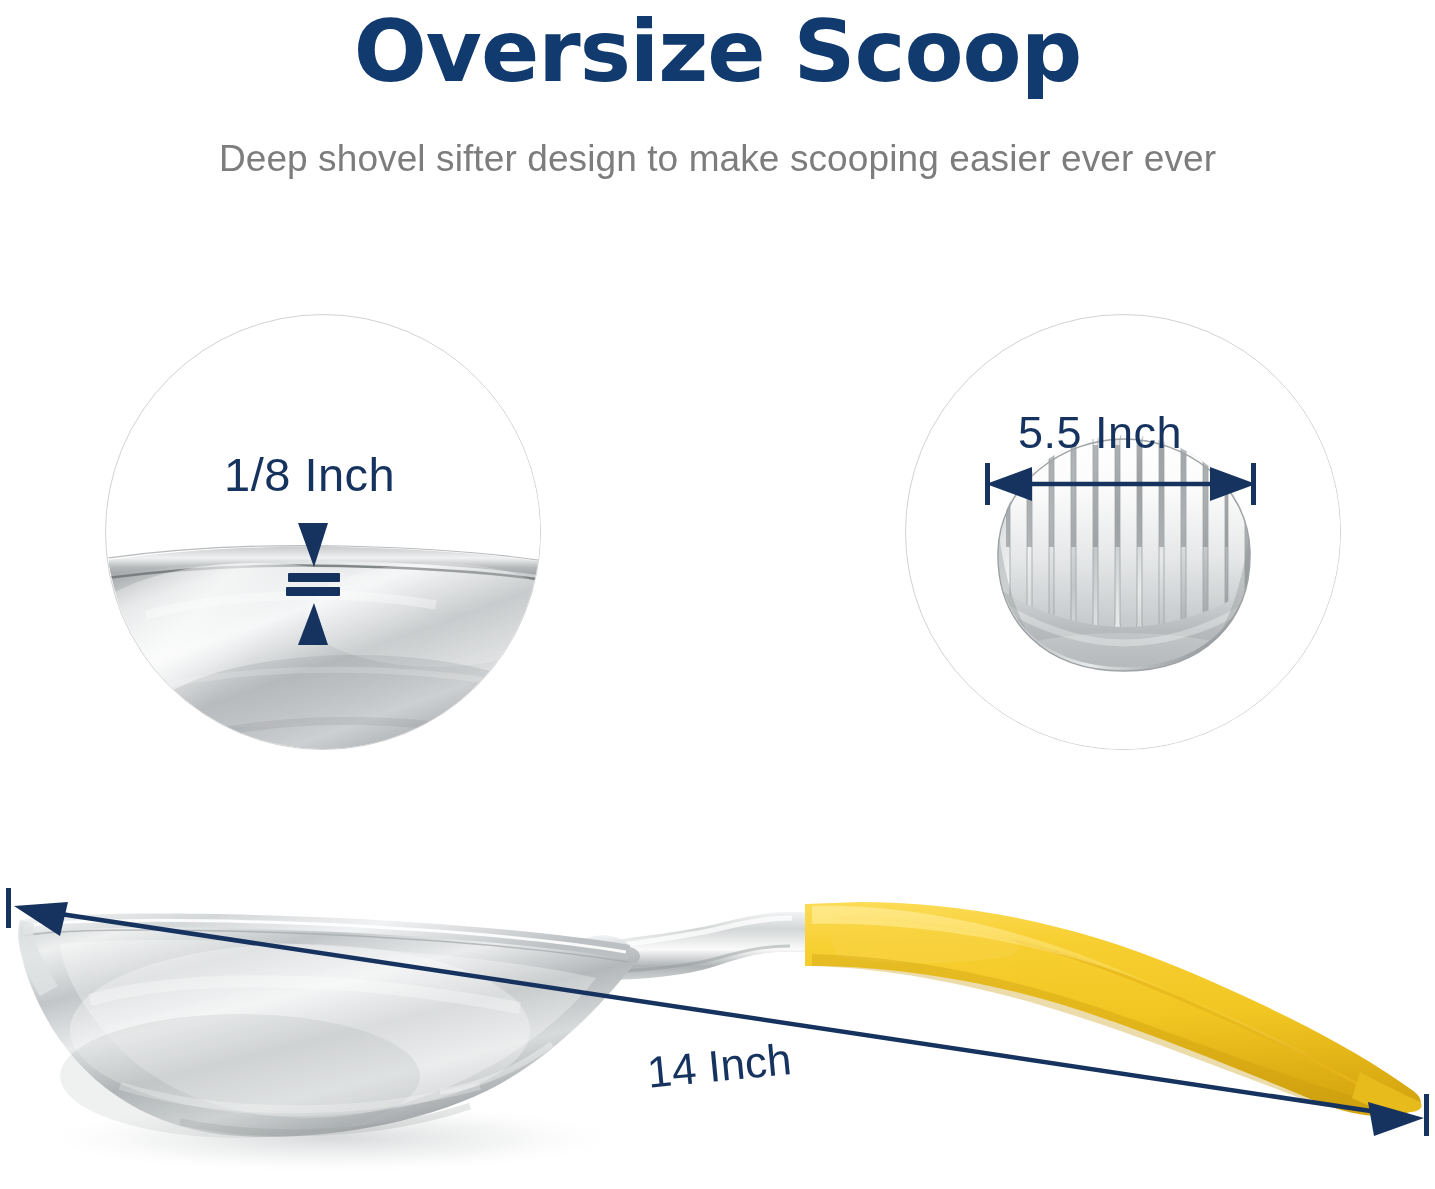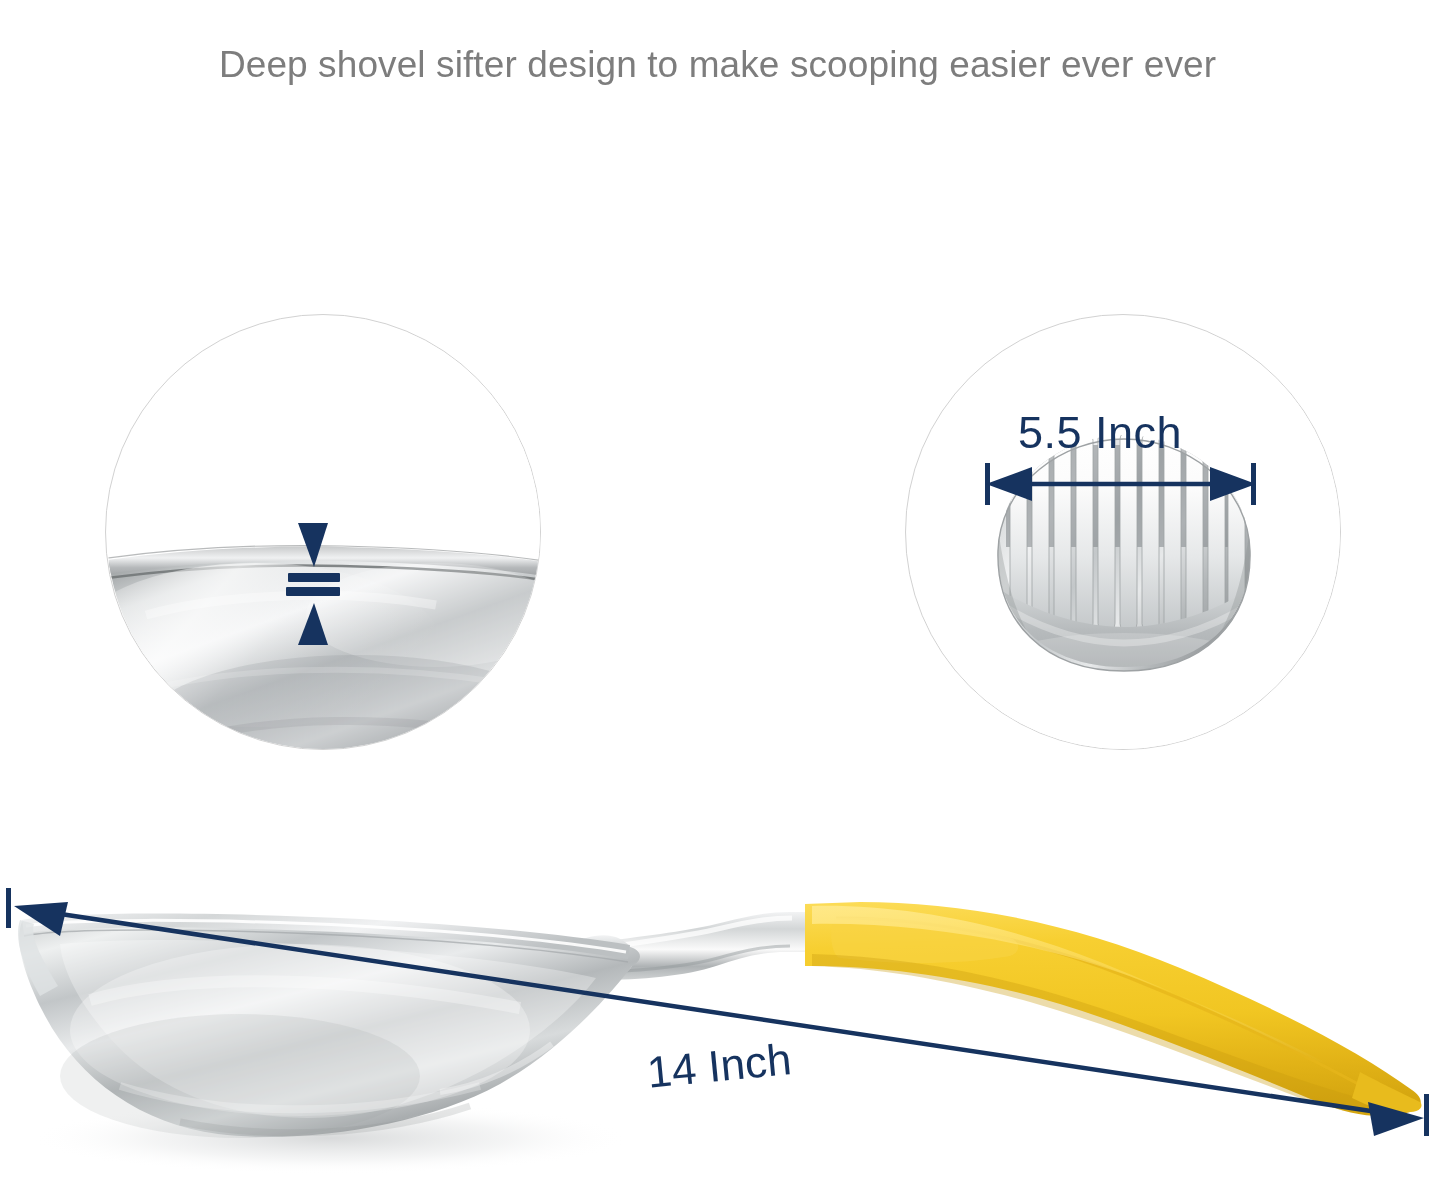--- a/index.html
+++ b/index.html
@@ -102,20 +102,21 @@
     transform: rotate(-5.5deg);
     transform-origin: left top;
     white-space: nowrap;
   }
   svg { display: block; }
 </style>
 </head>
 <body>
 
 <div id="header-block">
+  <h1 id="page-title">Oversize Scoop</h1>
   <div id="page-subtitle">Deep shovel sifter design to make scooping easier ever ever</div>
 </div>
 
 <div class="feature-circle" id="circle-thickness">
 
   <svg width="436" height="436" viewBox="0 0 436 436">
     <defs>
       <linearGradient id="bowlEdgeTop" x1="0" y1="0" x2="0" y2="1">
         <stop offset="0%" stop-color="#c9cbcc"></stop>
         <stop offset="35%" stop-color="#f0f1f2"></stop>
@@ -161,20 +162,21 @@
     </g>
 
     <g fill="#16335f">
       <polygon points="192,208 222,208 208,252"></polygon>
       <polygon points="192,330 222,330 208,288"></polygon>
       <rect x="182" y="258" width="52" height="9" rx="1"></rect>
       <rect x="180" y="272" width="54" height="9" rx="1"></rect>
     </g>
   </svg>
 
+  <div class="circle-caption" id="thickness-caption">1/8 Inch</div>
 </div>
 
 <div class="feature-circle" id="circle-width">
 
   <svg width="436" height="436" viewBox="0 0 436 436">
     <defs>
       <linearGradient id="headShell" x1="0" y1="0" x2="1" y2="0.6">
         <stop offset="0%" stop-color="#a7abad"></stop>
         <stop offset="12%" stop-color="#d5d8d9"></stop>
         <stop offset="30%" stop-color="#f0f1f2"></stop>

